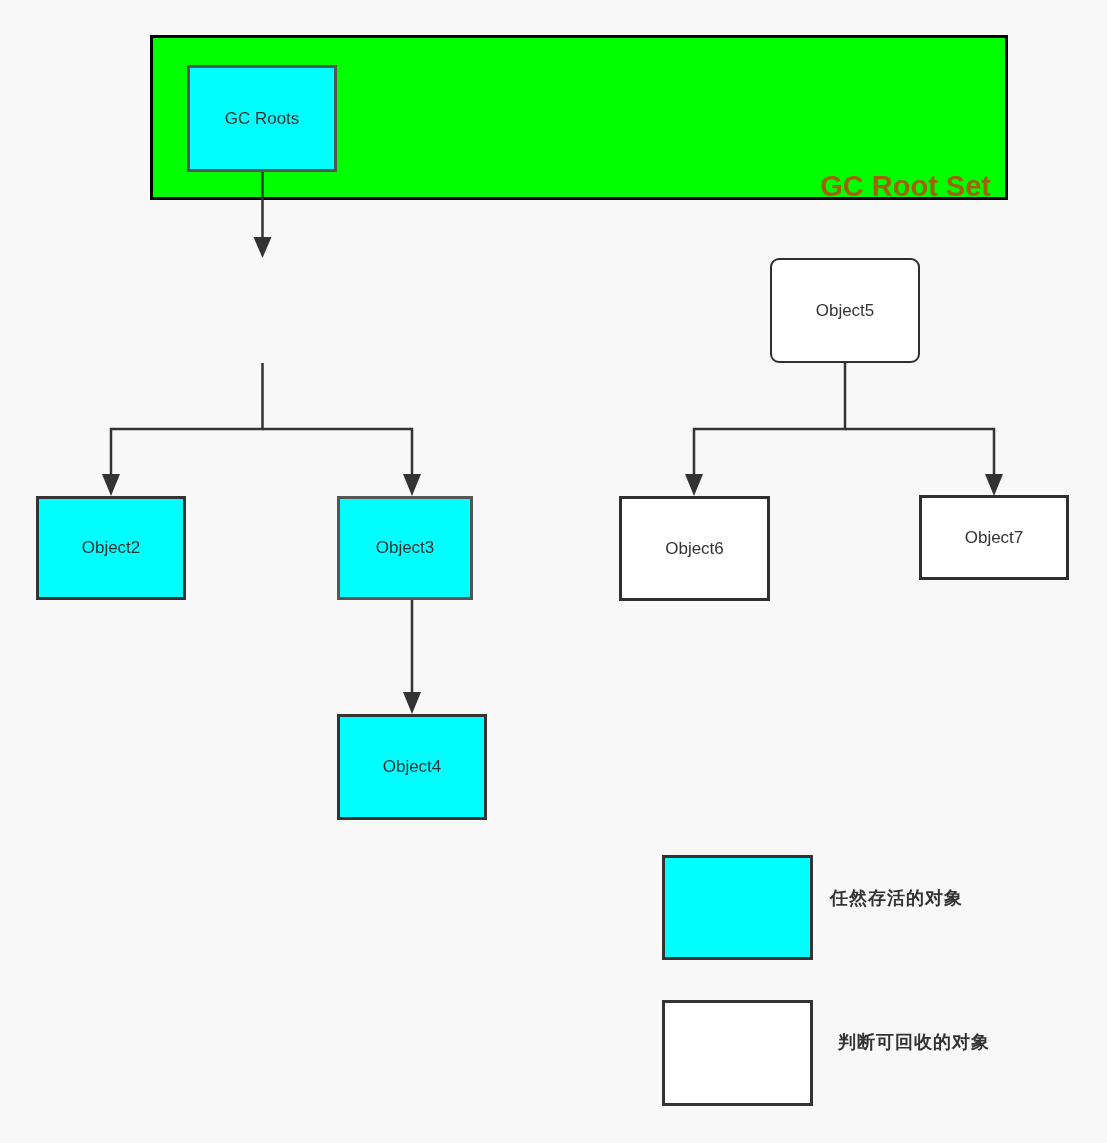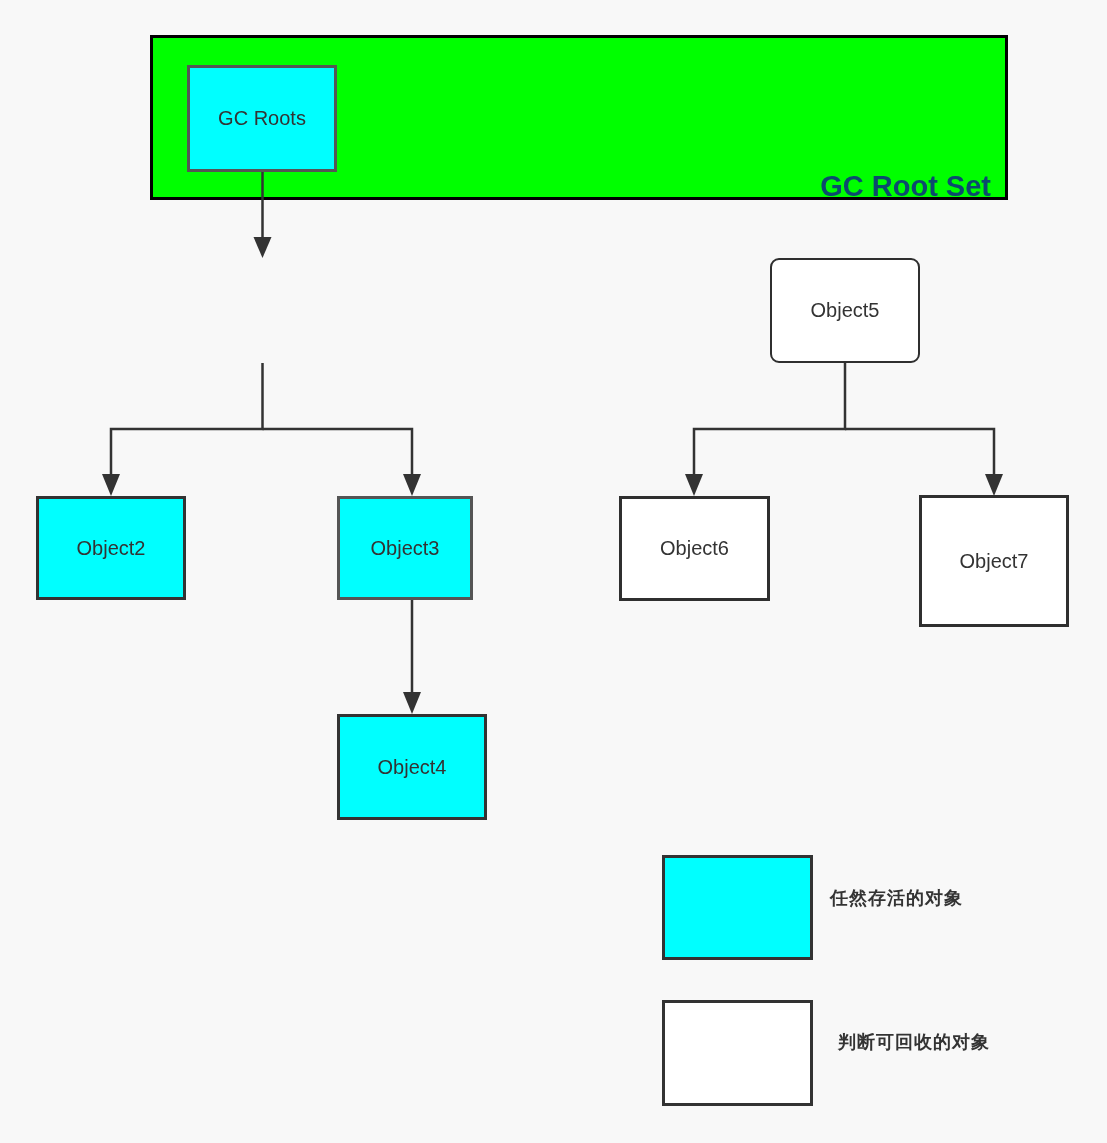--- a/index.html
+++ b/index.html
@@ -22,29 +22,29 @@
 
   
   .root-set{
     position:absolute;left:150px;top:35px;width:858px;height:165px;
     background:var(--root-set-fill);
     border:3px solid var(--root-set-border);
     overflow:hidden;
   }
   .root-set-title{
     position:absolute;right:14px;bottom:-6px;
-    font-size:29px;font-weight:700;color:#0c4a6e;
+    font-size:29px;font-weight:700;color:#a16207;
     letter-spacing:0px;white-space:nowrap;
   }
 
   
   .node{
     position:absolute;
     display:flex;align-items:center;justify-content:center;
-    font-size:20px;color:var(--text);
+    font-size:17px;color:var(--text);
     text-align:center;
   }
   .node.alive{background:var(--alive-fill);border:3px solid #333;}
   .node.alive.gray-border{border-color:#555;}
   .node.recyclable{background:var(--recyclable-fill);border:3px solid #2f2f2f;}
   .node.rounded{border-width:2px;border-radius:9px;}
 
   
   svg.wires{position:absolute;left:0;top:0;width:1107px;height:1143px;pointer-events:none;}
   svg.wires polyline,svg.wires line{stroke:var(--line);stroke-width:2.5;fill:none;}
@@ -113,21 +113,21 @@
   </div>
 
   <div class="node recyclable rounded" style="left:770px;top:258px;width:150px;height:105px">
     <span>Object5</span>
   </div>
 
   <div class="node recyclable" style="left:619px;top:496px;width:151px;height:105px">
     <span>Object6</span>
   </div>
 
-  <div class="node recyclable" style="left:919px;top:495px;width:150px;height:132px">
+  <div class="node recyclable" style="left:919px;top:495px;width:150px;height:85px">
     <span>Object7</span>
   </div>
 
   <div class="legend-swatch alive" style="left:662px;top:855px;width:151px;height:105px"></div>
   <span class="legend-label" style="left:830px;top:886px">任然存活的对象</span>
 
   <div class="legend-swatch recyclable" style="left:662px;top:1000px;width:151px;height:106px"></div>
   <span class="legend-label" style="left:838px;top:1030px">判断可回收的对象</span>
 
 </div>

